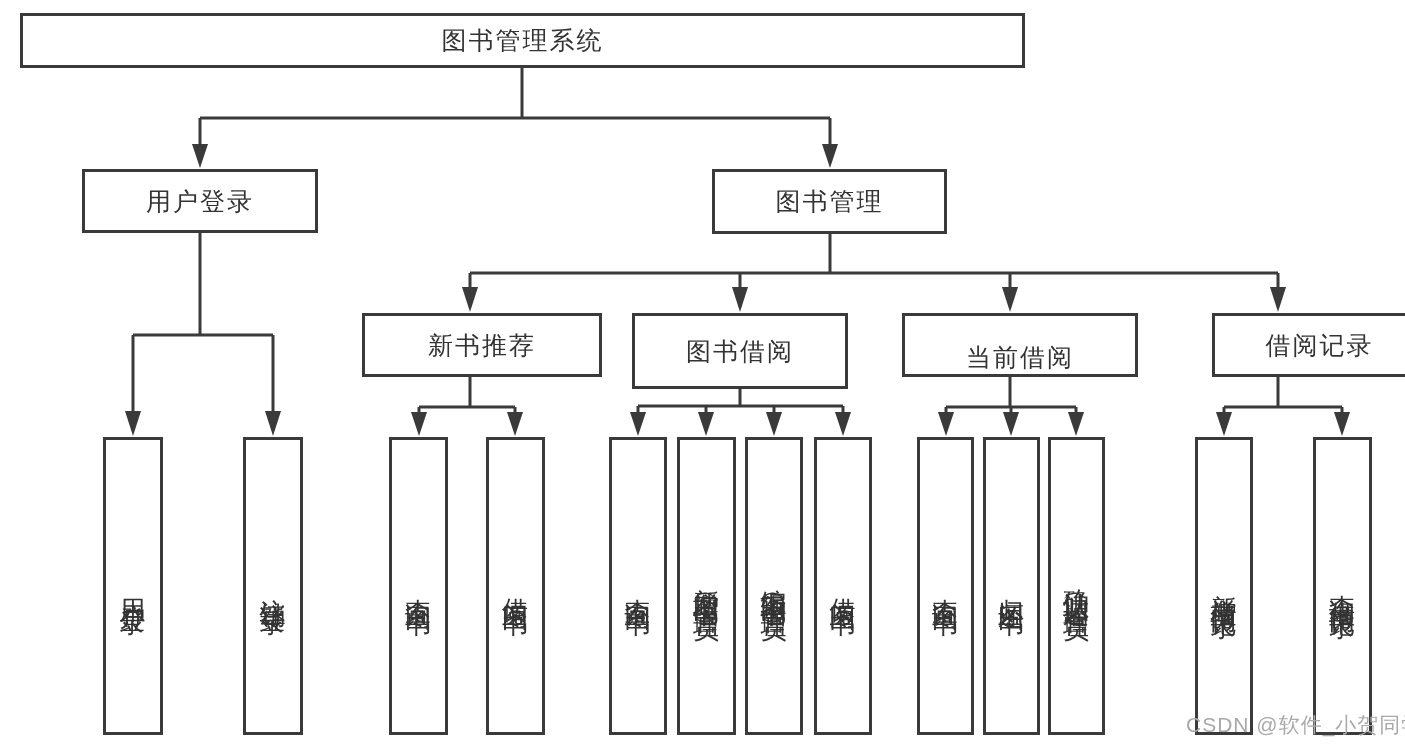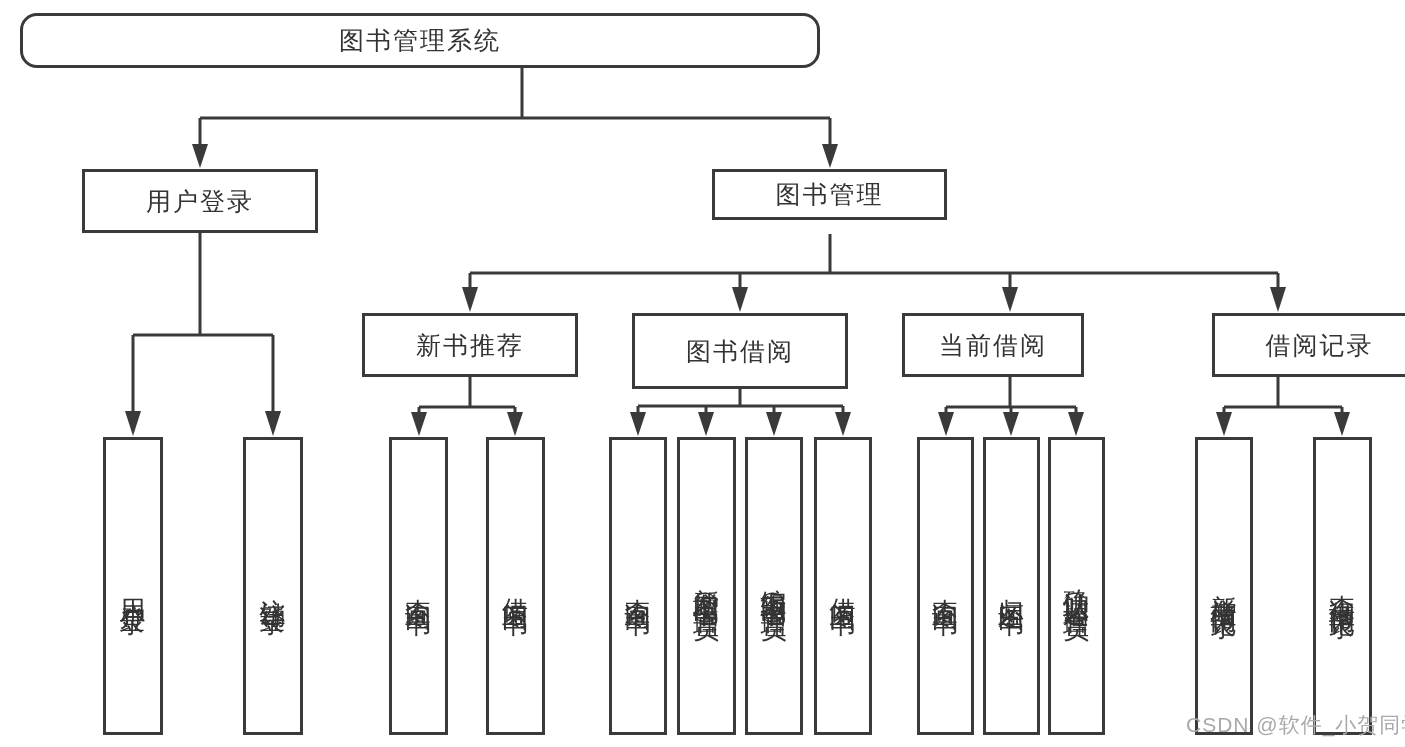--- a/index.html
+++ b/index.html
@@ -99,38 +99,38 @@
       <polygon points="1068,412 1084,412 1076,436" fill="#3a3a3a" stroke="none"></polygon>
     </g>
 
     <g>
       <path d="M1278,377 V407 M1224,407 H1342 M1224,407 V413 M1342,407 V413"></path>
       <polygon points="1216,412 1232,412 1224,436" fill="#3a3a3a" stroke="none"></polygon>
       <polygon points="1334,412 1350,412 1342,436" fill="#3a3a3a" stroke="none"></polygon>
     </g>
   </svg>
 
-  <div class="node" style="left:20px;top:13px;width:800px;height:55px;border-radius:17px;">
+  <div class="node" style="left:20px;top:13px;width:1005px;height:55px;">
     <span class="h-label">图书管理系统</span>
   </div>
 
   <div class="node" style="left:82px;top:169px;width:236px;height:64px;">
     <span class="h-label">用户登录</span>
   </div>
-  <div class="node" style="left:712px;top:169px;width:235px;height:51px;">
+  <div class="node" style="left:712px;top:169px;width:235px;height:65px;">
     <span class="h-label">图书管理</span>
   </div>
 
-  <div class="node" style="left:362px;top:313px;width:216px;height:64px;justify-content:center;">
+  <div class="node" style="left:362px;top:313px;width:240px;height:64px;justify-content:center;">
     <span class="h-label">新书推荐</span>
   </div>
   <div class="node" style="left:632px;top:313px;width:216px;height:76px;">
     <span class="h-label">图书借阅</span>
   </div>
-  <div class="node" style="left:902px;top:313px;width:182px;height:64px;">
+  <div class="node" style="left:902px;top:313px;width:236px;height:64px;align-items:flex-end;">
     <span class="h-label">当前借阅</span>
   </div>
   <div class="node" style="left:1171px;top:313px;width:215px;height:64px;margin-left:41px;">
     <span class="h-label">借阅记录</span>
   </div>
 
   <div class="node" style="left:103px;top:437px;width:60px;height:298px;">
     <span class="v-label">用户登录</span>
   </div>
   <div class="node" style="left:243px;top:437px;width:60px;height:298px;">

